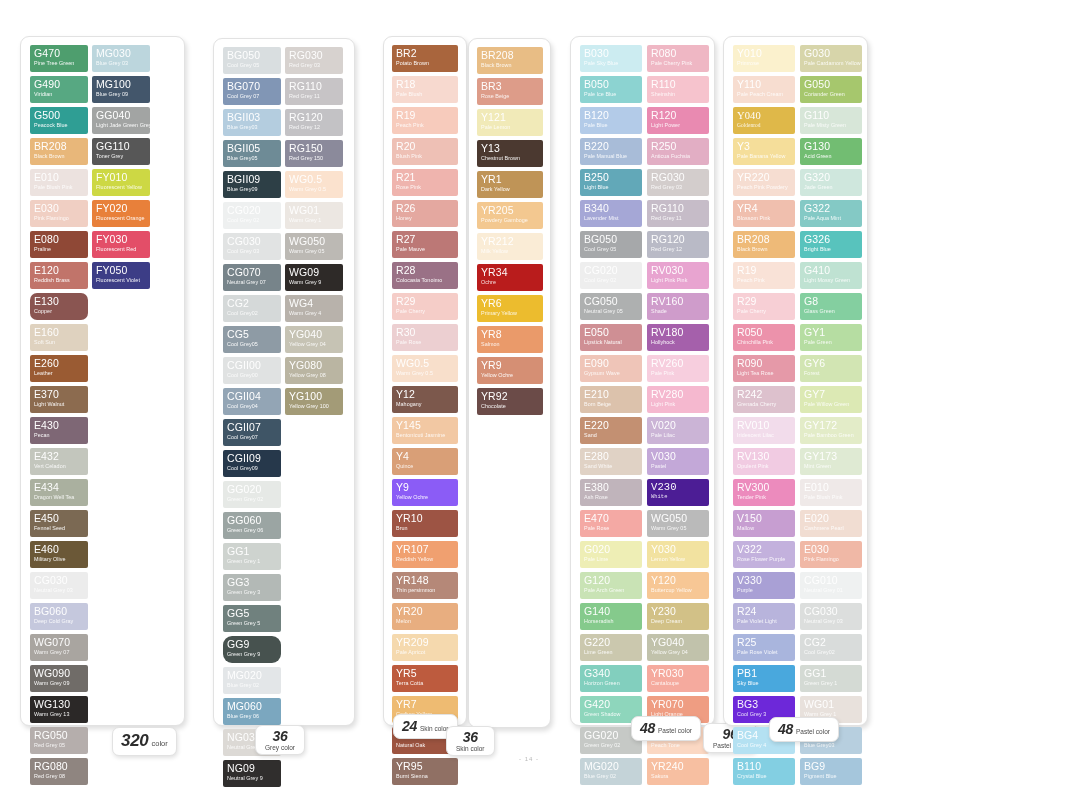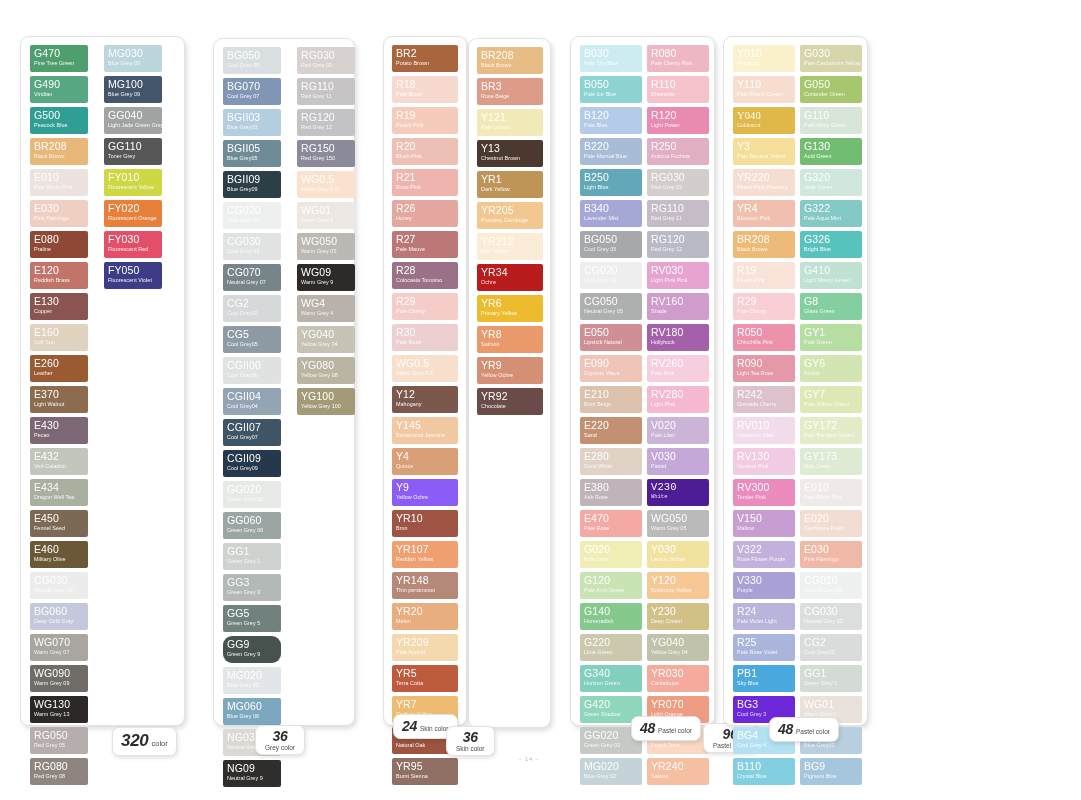--- a/index.html
+++ b/index.html
@@ -20,21 +20,21 @@
     position: absolute;
     background: #ffffff;
     border: 1px solid #e2e2e2;
     border-radius: 9px;
     box-shadow: 2px 3px 5px rgba(0,0,0,0.13);
   }
   .card-inner {
     position: absolute;
     left: 0; top: 0; right: 0;
     display: flex;
-    gap: 16px;
+    gap: 4px;
     padding: 8px 9px;
   }
   .col {
     display: flex;
     flex-direction: column;
     gap: 4px;
   }
 
   
   .sw {
@@ -133,21 +133,21 @@
             <div class="nm" style="color: rgba(255, 255, 255, 0.9);">Pink Flamingo</div>
           </div>
           <div class="sw light" style="background: rgb(143, 72, 54);">
             <div class="code">E080</div>
             <div class="nm">Praline</div>
           </div>
           <div class="sw light" style="background: rgb(193, 116, 106);">
             <div class="code">E120</div>
             <div class="nm">Reddish Brass</div>
           </div>
-          <div class="sw light" style="background: rgb(138, 85, 81);">
+          <div class="sw light" style="background: rgb(138, 85, 81); border-radius: 7px;">
             <div class="code">E130</div>
             <div class="nm">Copper</div>
           </div>
           <div class="sw light" style="background: rgb(223, 210, 191);">
             <div class="code" style="color: rgba(255, 255, 255, 0.95);">E160</div>
             <div class="nm" style="color: rgba(255, 255, 255, 0.9);">Soft Sun</div>
           </div>
           <div class="sw light" style="background: rgb(154, 91, 51);">
             <div class="code">E260</div>
             <div class="nm">Leather</div>

